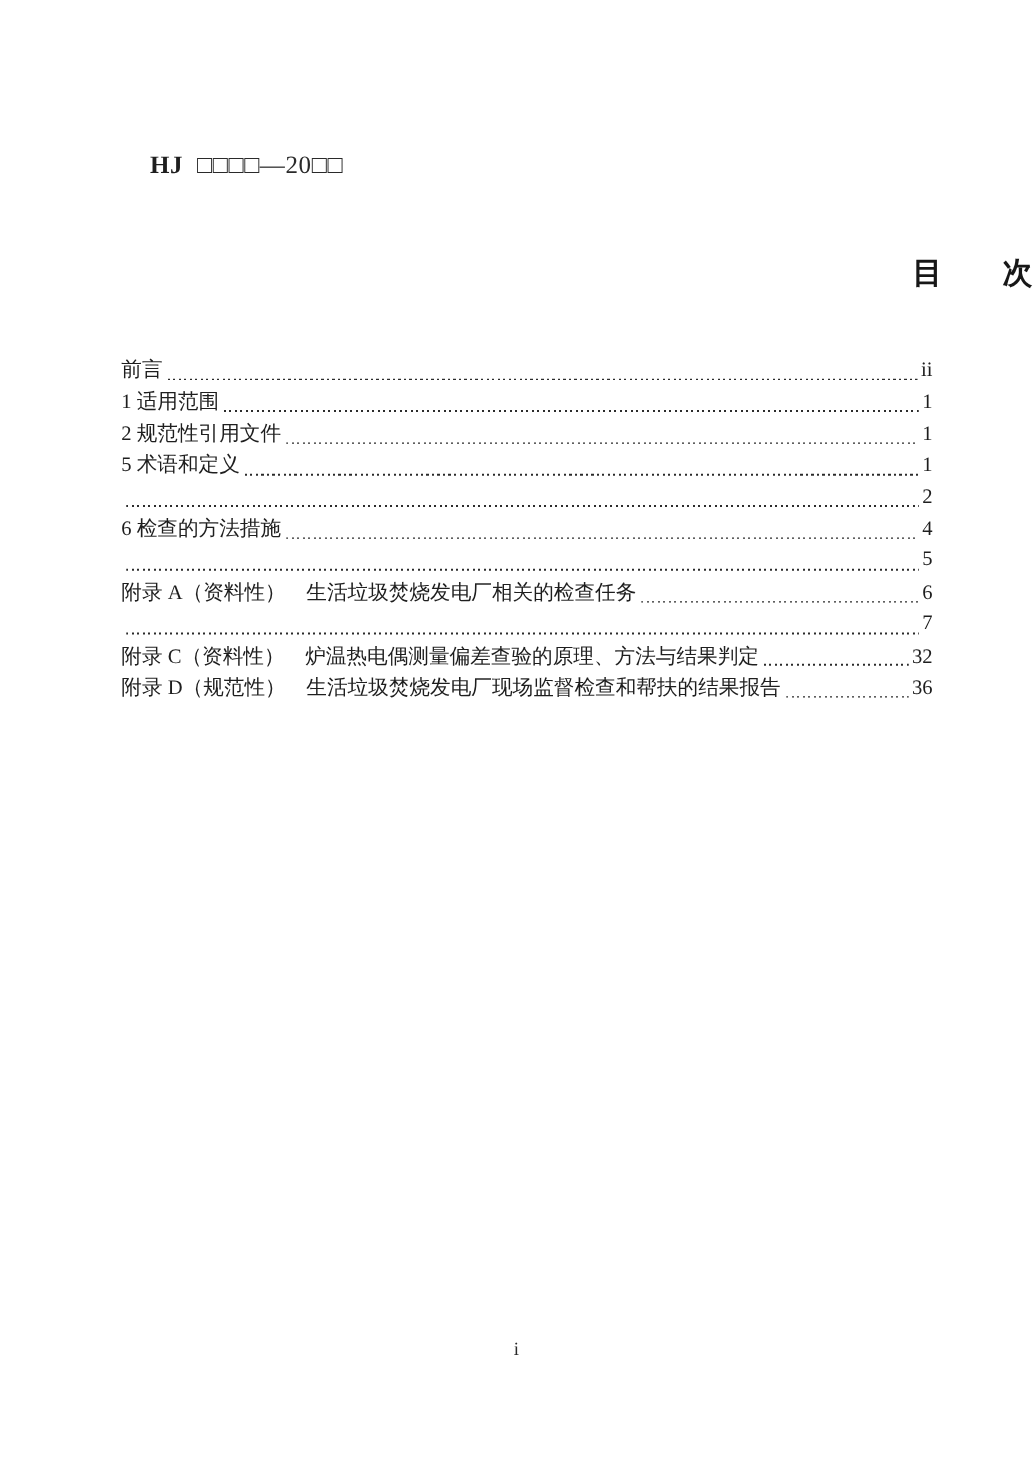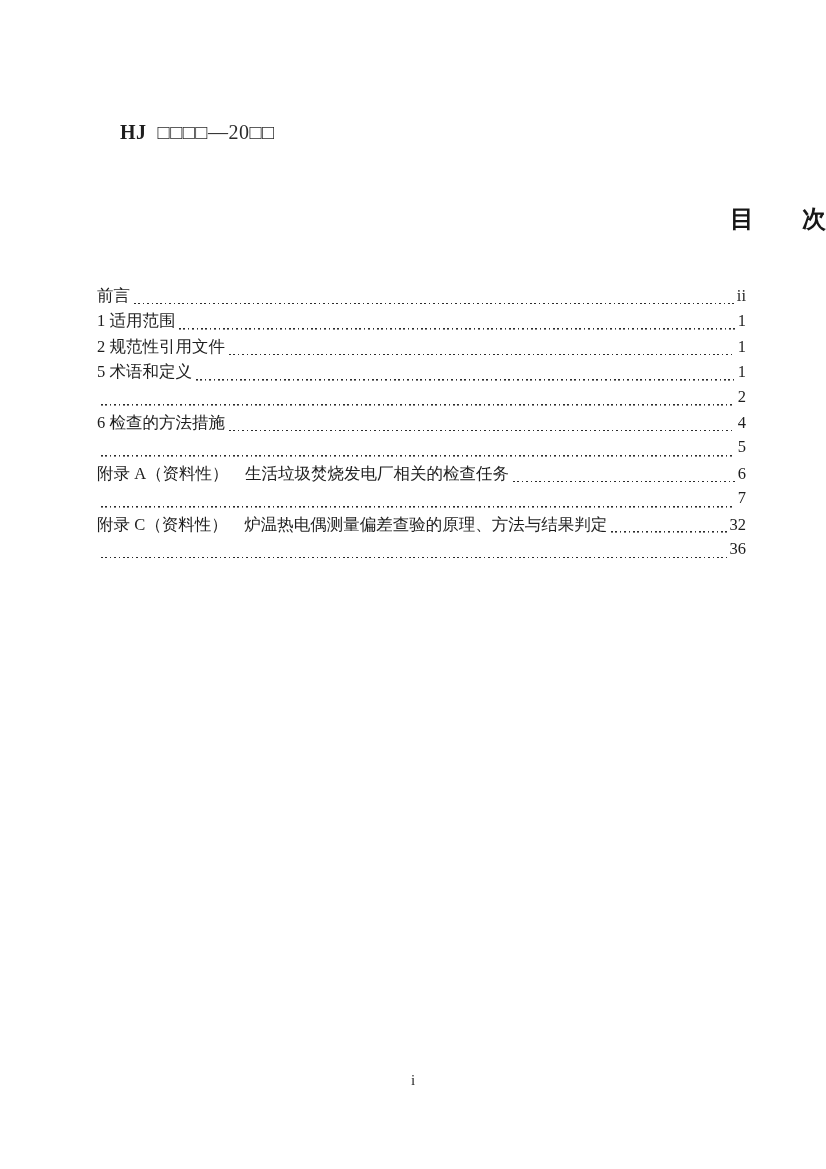--- a/index.html
+++ b/index.html
@@ -146,20 +146,21 @@
       <div class="toc-row">
         <span class="toc-dots"></span>
         <span class="toc-page">7</span>
       </div>
       <div class="toc-row">
         <span class="toc-label">附录 C（资料性）　炉温热电偶测量偏差查验的原理、方法与结果判定</span>
         <span class="toc-dots"></span>
         <span class="toc-page">32</span>
       </div>
       <div class="toc-row">
+        <span class="toc-label">附录 D（规范性）　生活垃圾焚烧发电厂现场监督检查和帮扶的结果报告</span>
         <span class="toc-dots"></span>
         <span class="toc-page">36</span>
       </div>
     </div>
 
   <div class="page-footer">i</div>
 
 </div>
 
 </body></html>

